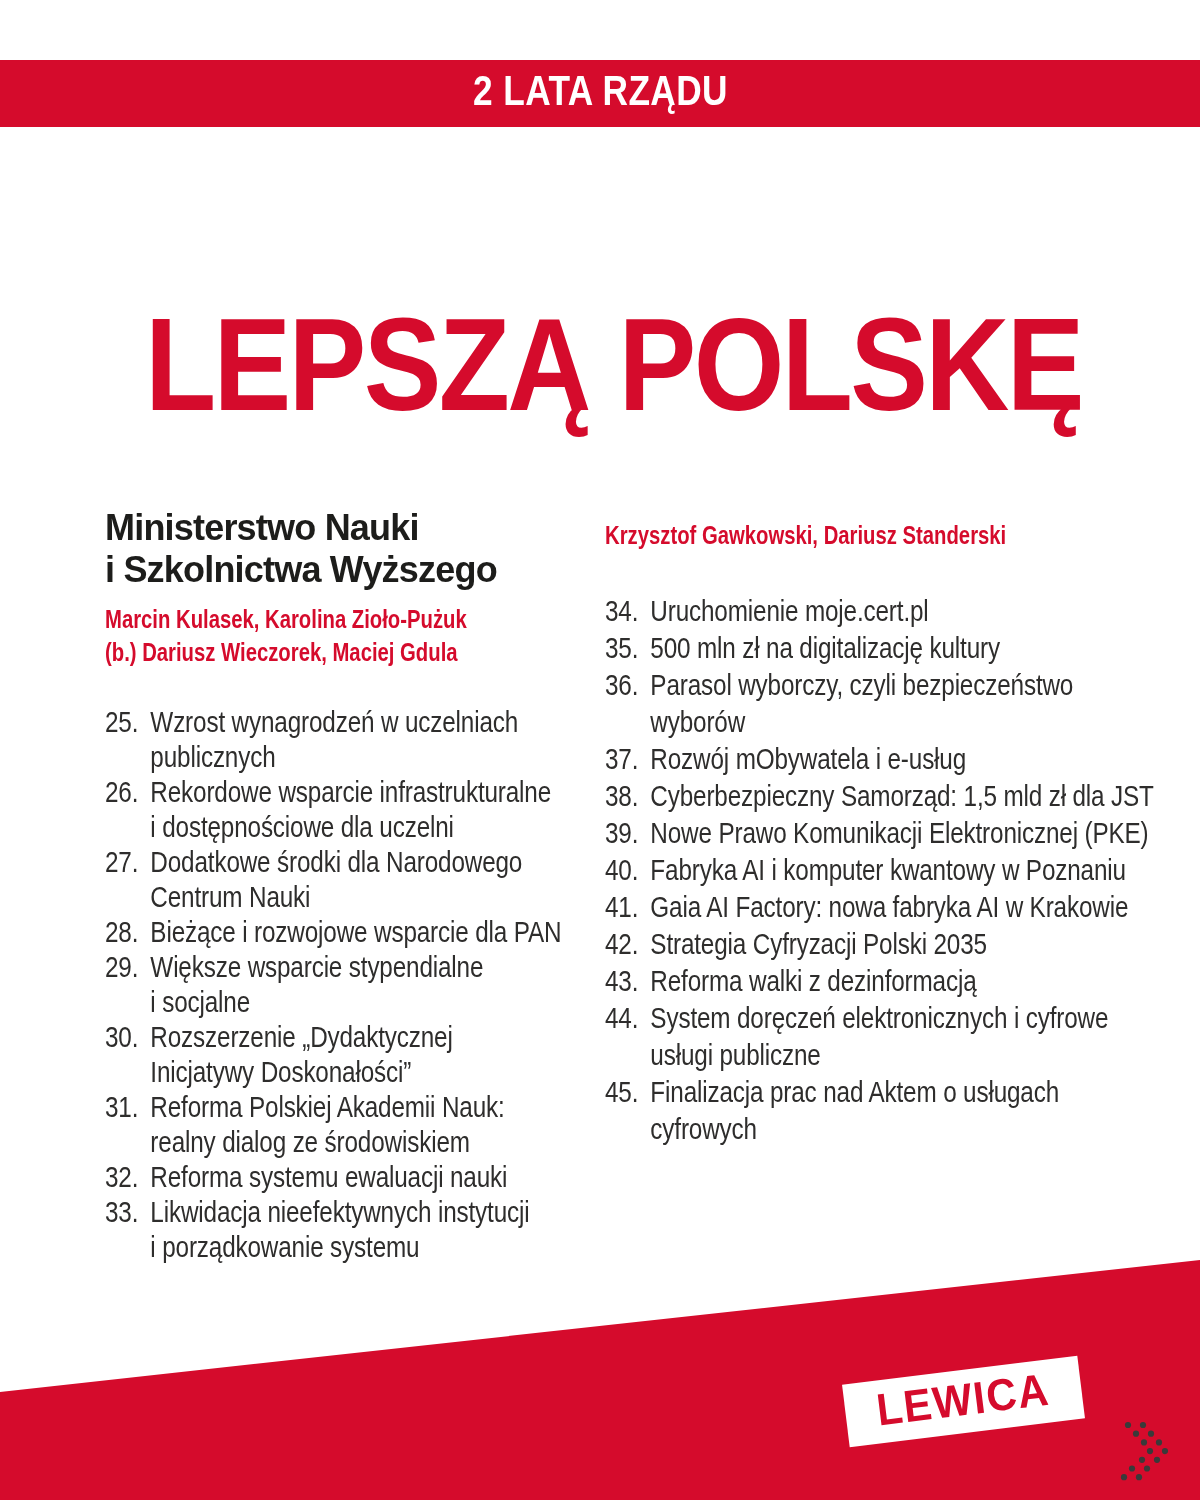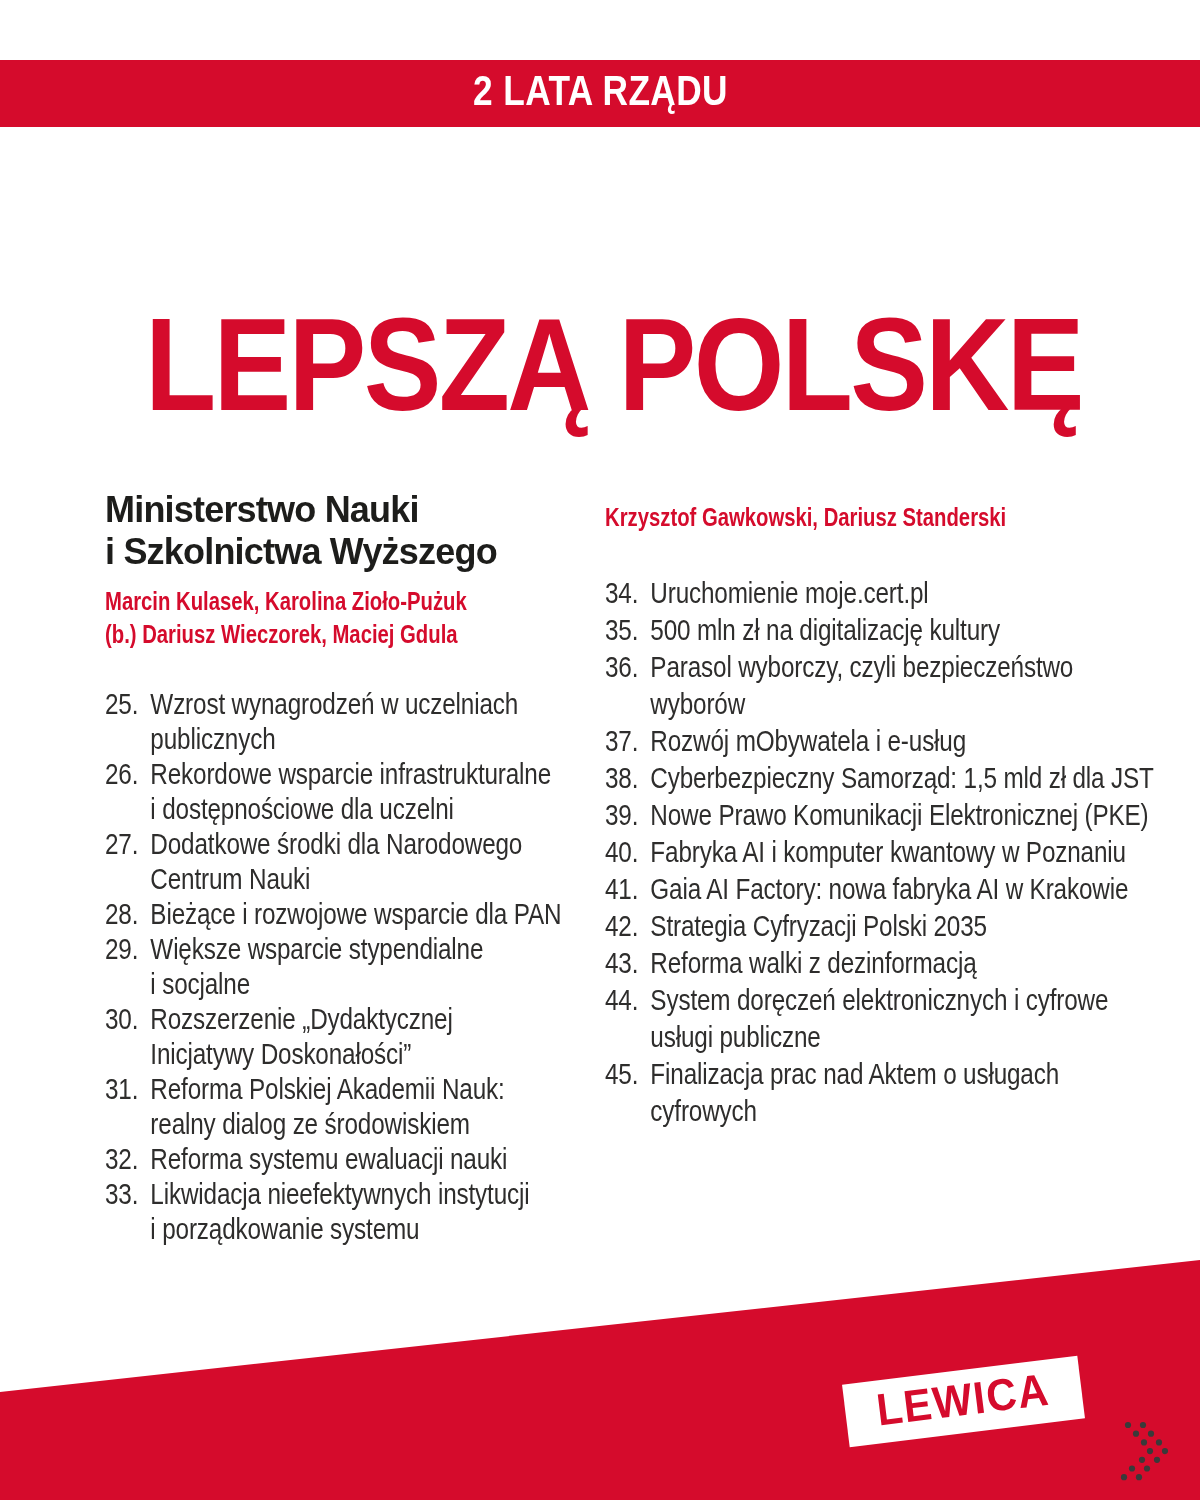--- a/index.html
+++ b/index.html
@@ -39,21 +39,21 @@
   .t1-inner{
     display:inline-block;font-size:198px;line-height:1;letter-spacing:-6px;
     transform:scaleX(0.94);transform-origin:center;white-space:nowrap;
   }
   .t2-inner{
     display:inline-block;font-size:131px;line-height:1;letter-spacing:-3px;
     transform:scaleX(0.89);transform-origin:center;white-space:nowrap;
   }
 
   
-  .col{position:absolute;top:489px;}
+  .col{position:absolute;top:507px;}
   .col-left{left:105px;width:470px;}
   .col-right{left:605px;width:560px;}
   .ministry{
     margin:0;font-size:36px;line-height:42px;font-weight:bold;
     color:var(--heading);letter-spacing:-0.8px;
   }
   .names{
     margin-top:12px;font-size:26px;line-height:33px;font-weight:bold;
     color:var(--red);letter-spacing:0;
     transform:scaleX(0.78);transform-origin:0 0;width:600px;white-space:nowrap;

